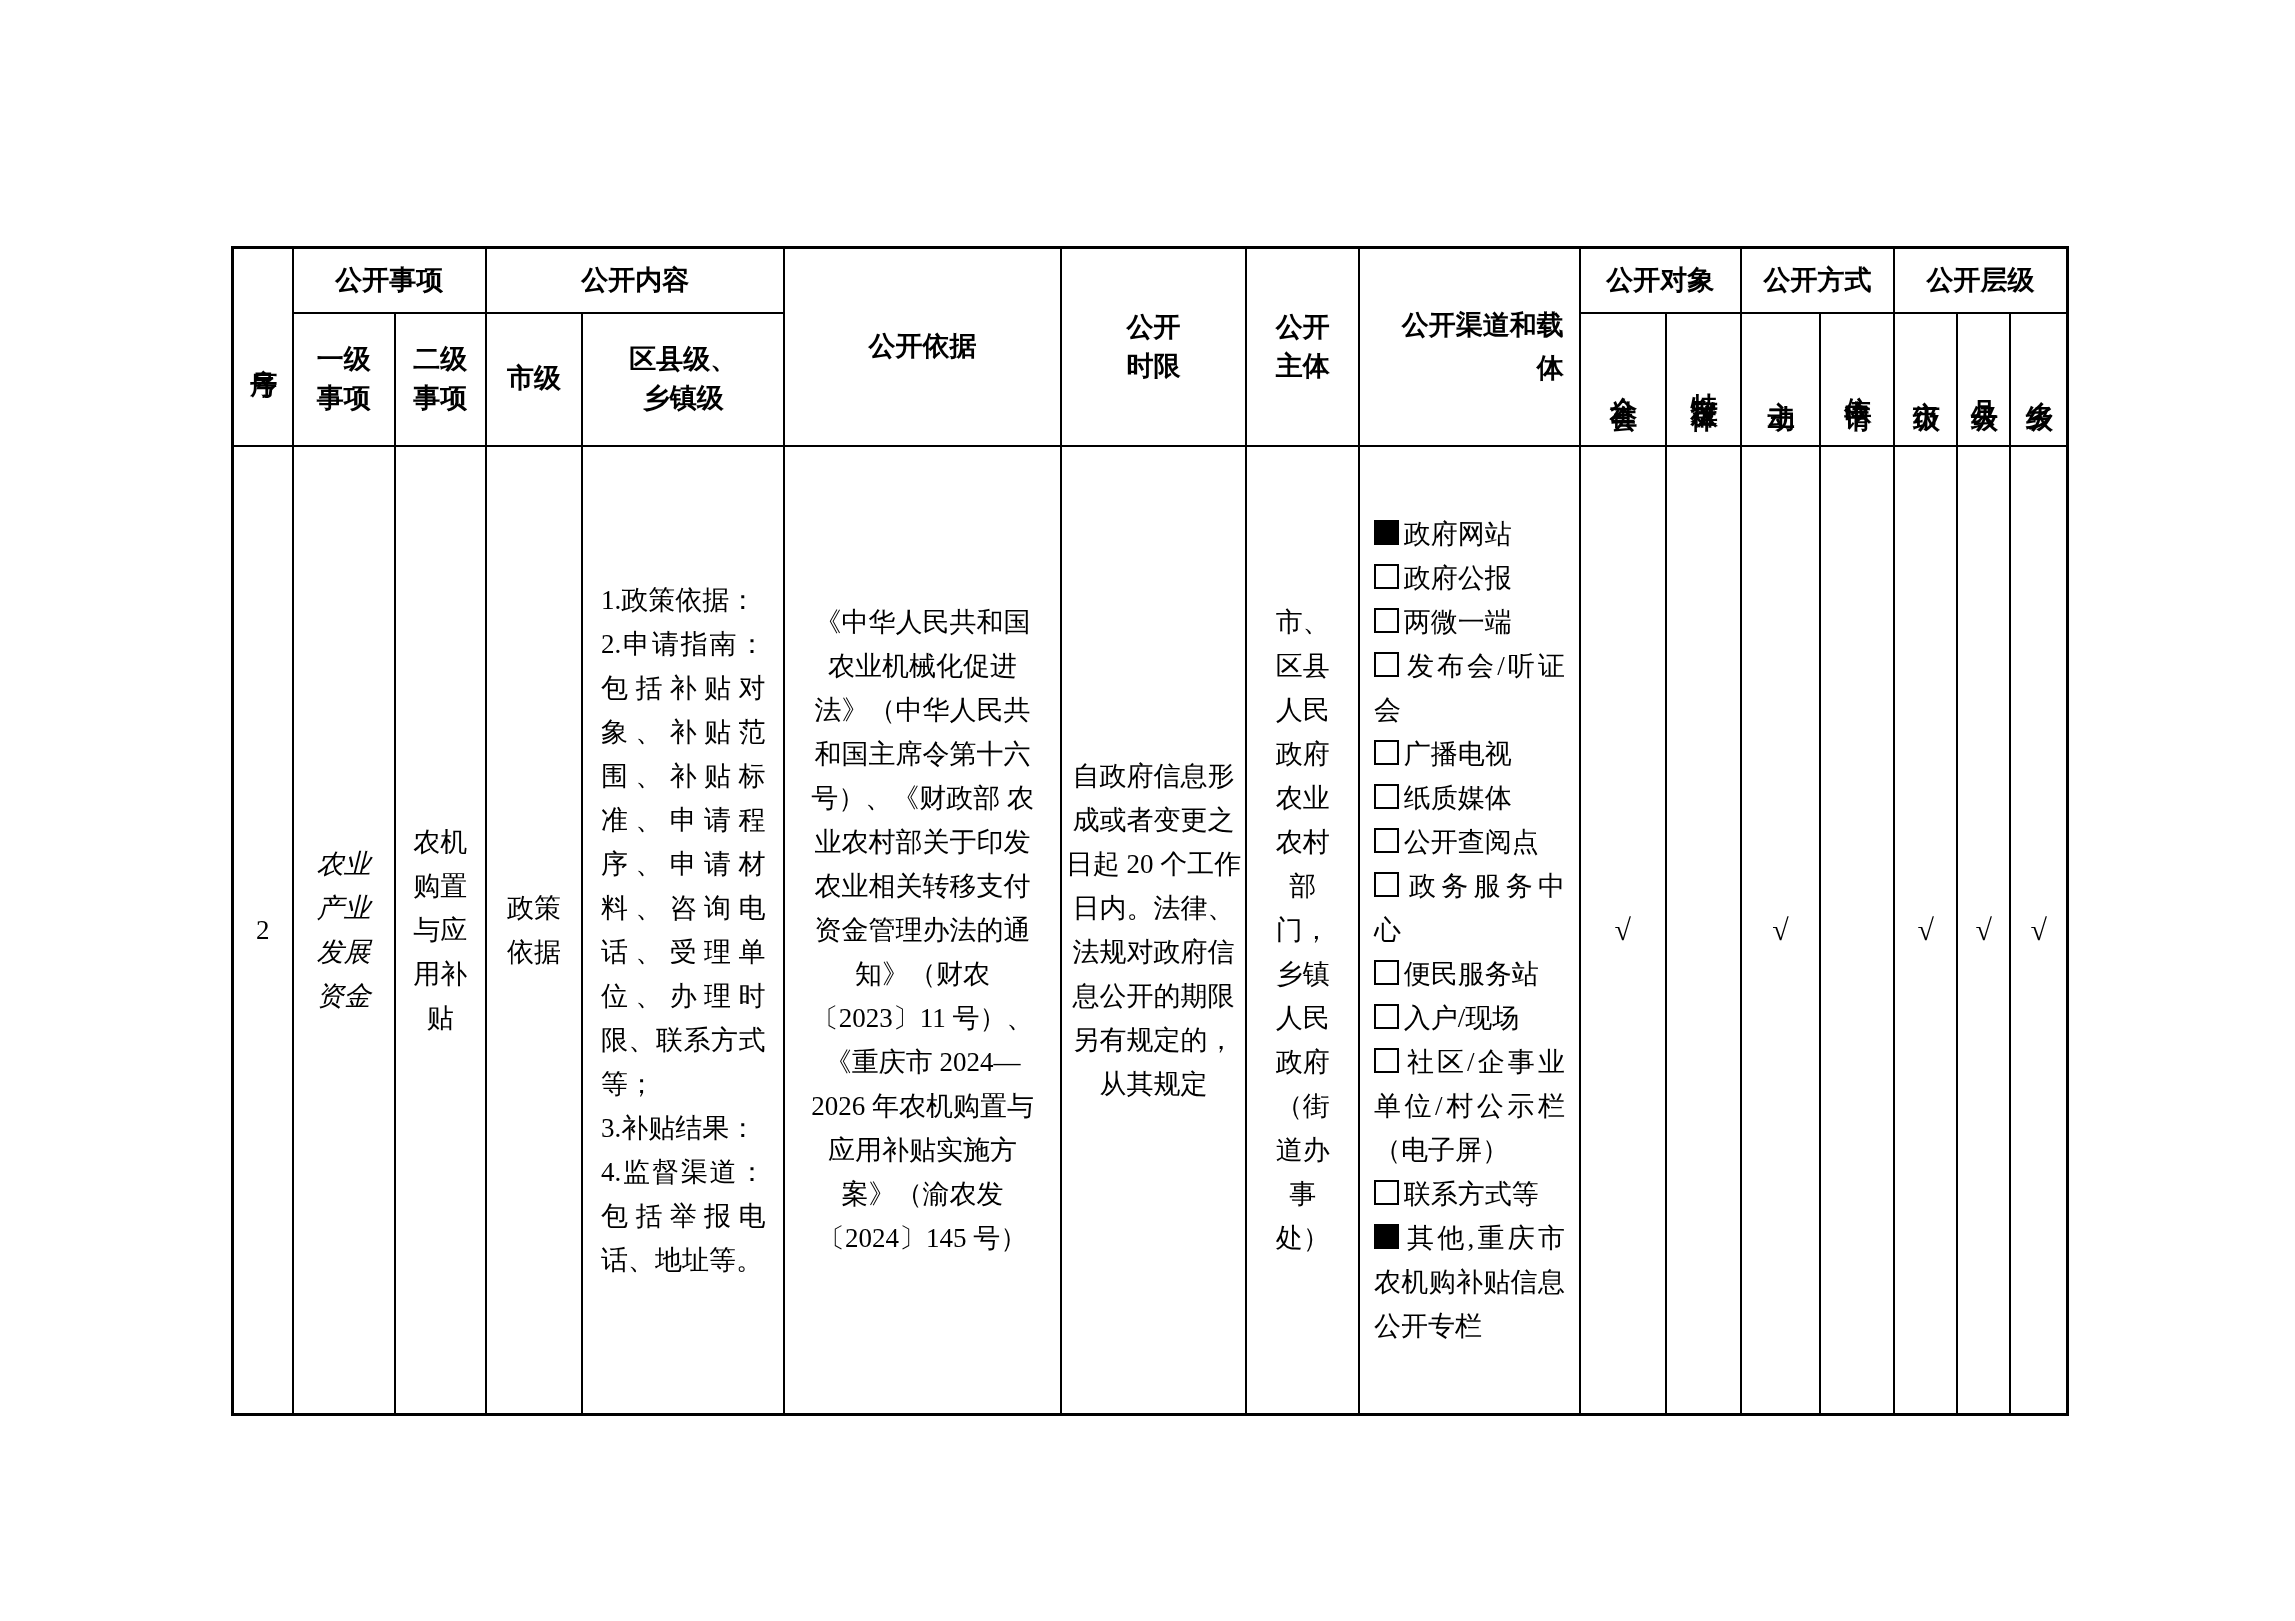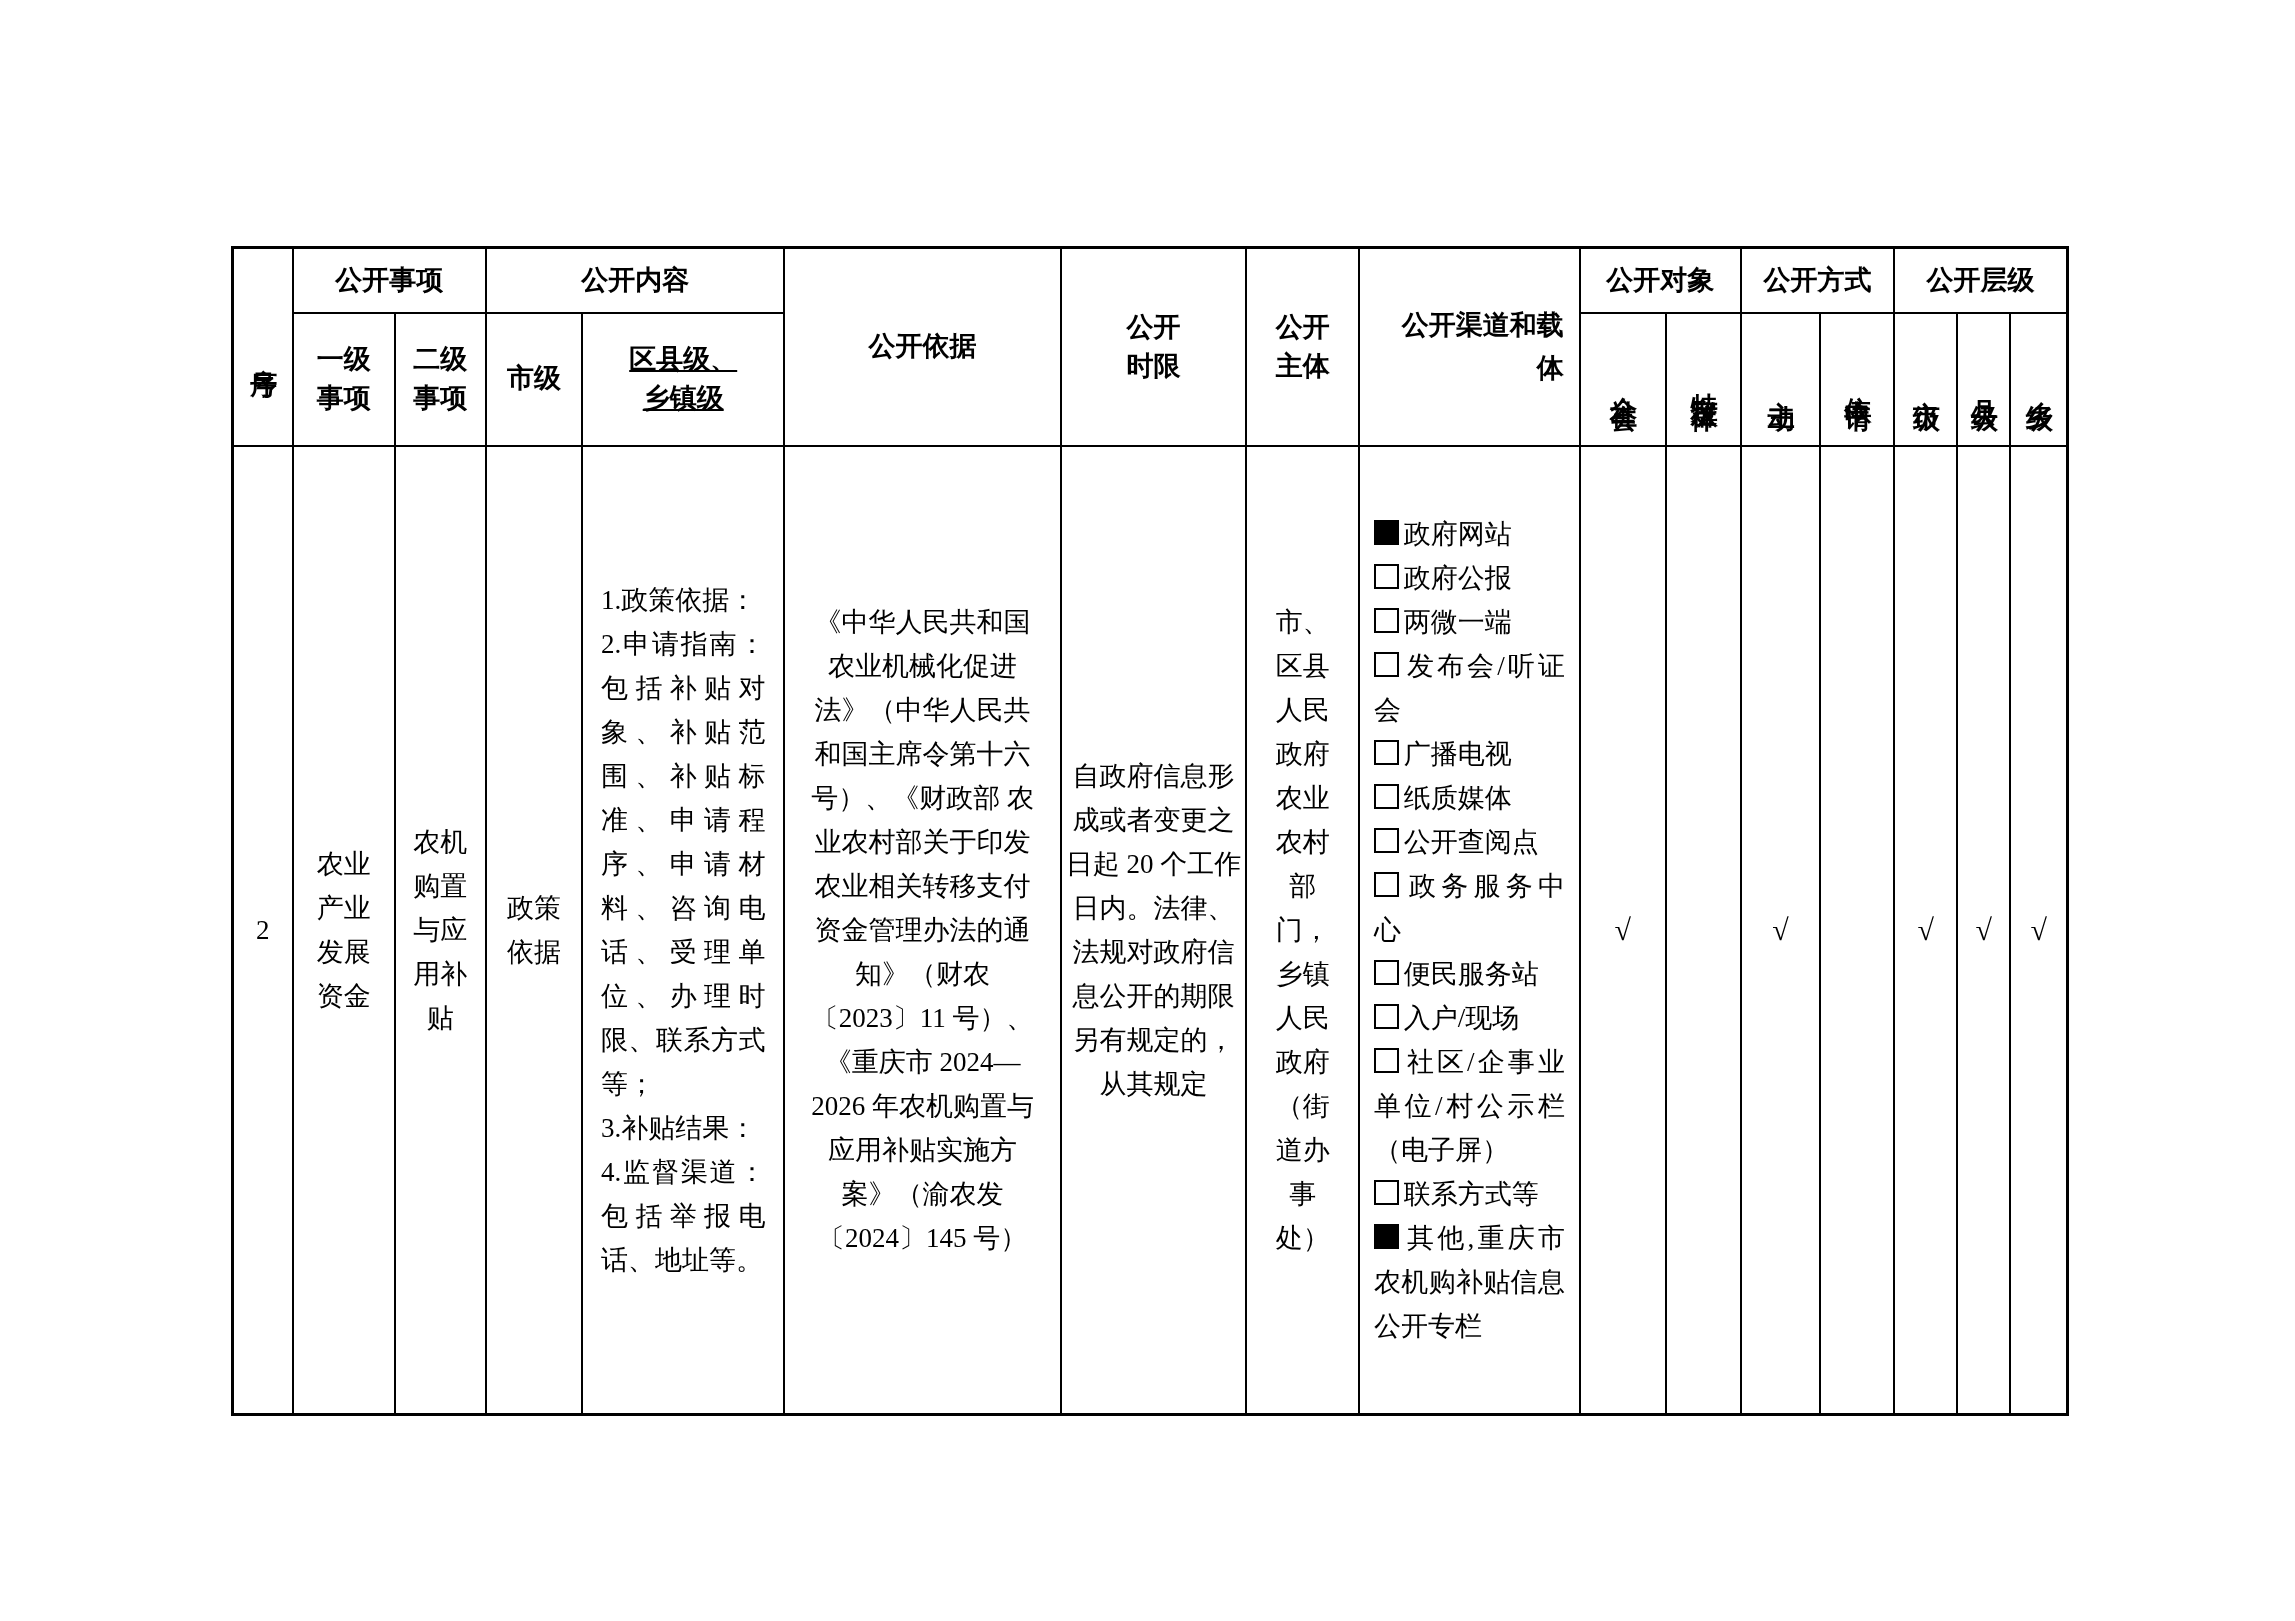--- a/index.html
+++ b/index.html
@@ -44,24 +44,24 @@
   .vert-inner {
     display: inline-block;
     writing-mode: vertical-lr;
     text-orientation: upright;
     letter-spacing: 4.1px;
     line-height: 1.1;
     white-space: nowrap;
   }
   
   .narrow-90  { display: inline-block; max-width: 66px;  }
-  .narrow-180 { display: inline-block; max-width: 126px; text-decoration: underline; }
+  .narrow-180 { display: inline-block; max-width: 126px; }
   th.left-head { text-align: right; padding: 0 15px; line-height: 1.6; }
 
-  td.pad-item   { padding: 0 18.5px; }
+  td.pad-item   { padding: 0 18.5px; font-style: italic; }
   td.pad-item2  { padding: 0 13px; }
   td.pad-city   { padding: 0 15px; }
   td.pad-county { padding: 0 18px; text-align: justify; text-justify: inter-ideograph; }
   td.pad-basis  { padding: 0 20.5px; margin-top: 30px; }
   td.pad-time   { padding: 0 1px; }
   td.pad-subj   { padding: 0 27px; margin-top: 28px; }
   td.pad-chan   { padding: 0 13.7px; text-align: left; }
 
   .channel-item { line-height: 44px; text-align: justify; text-justify: inter-ideograph; }
   .cbox {

